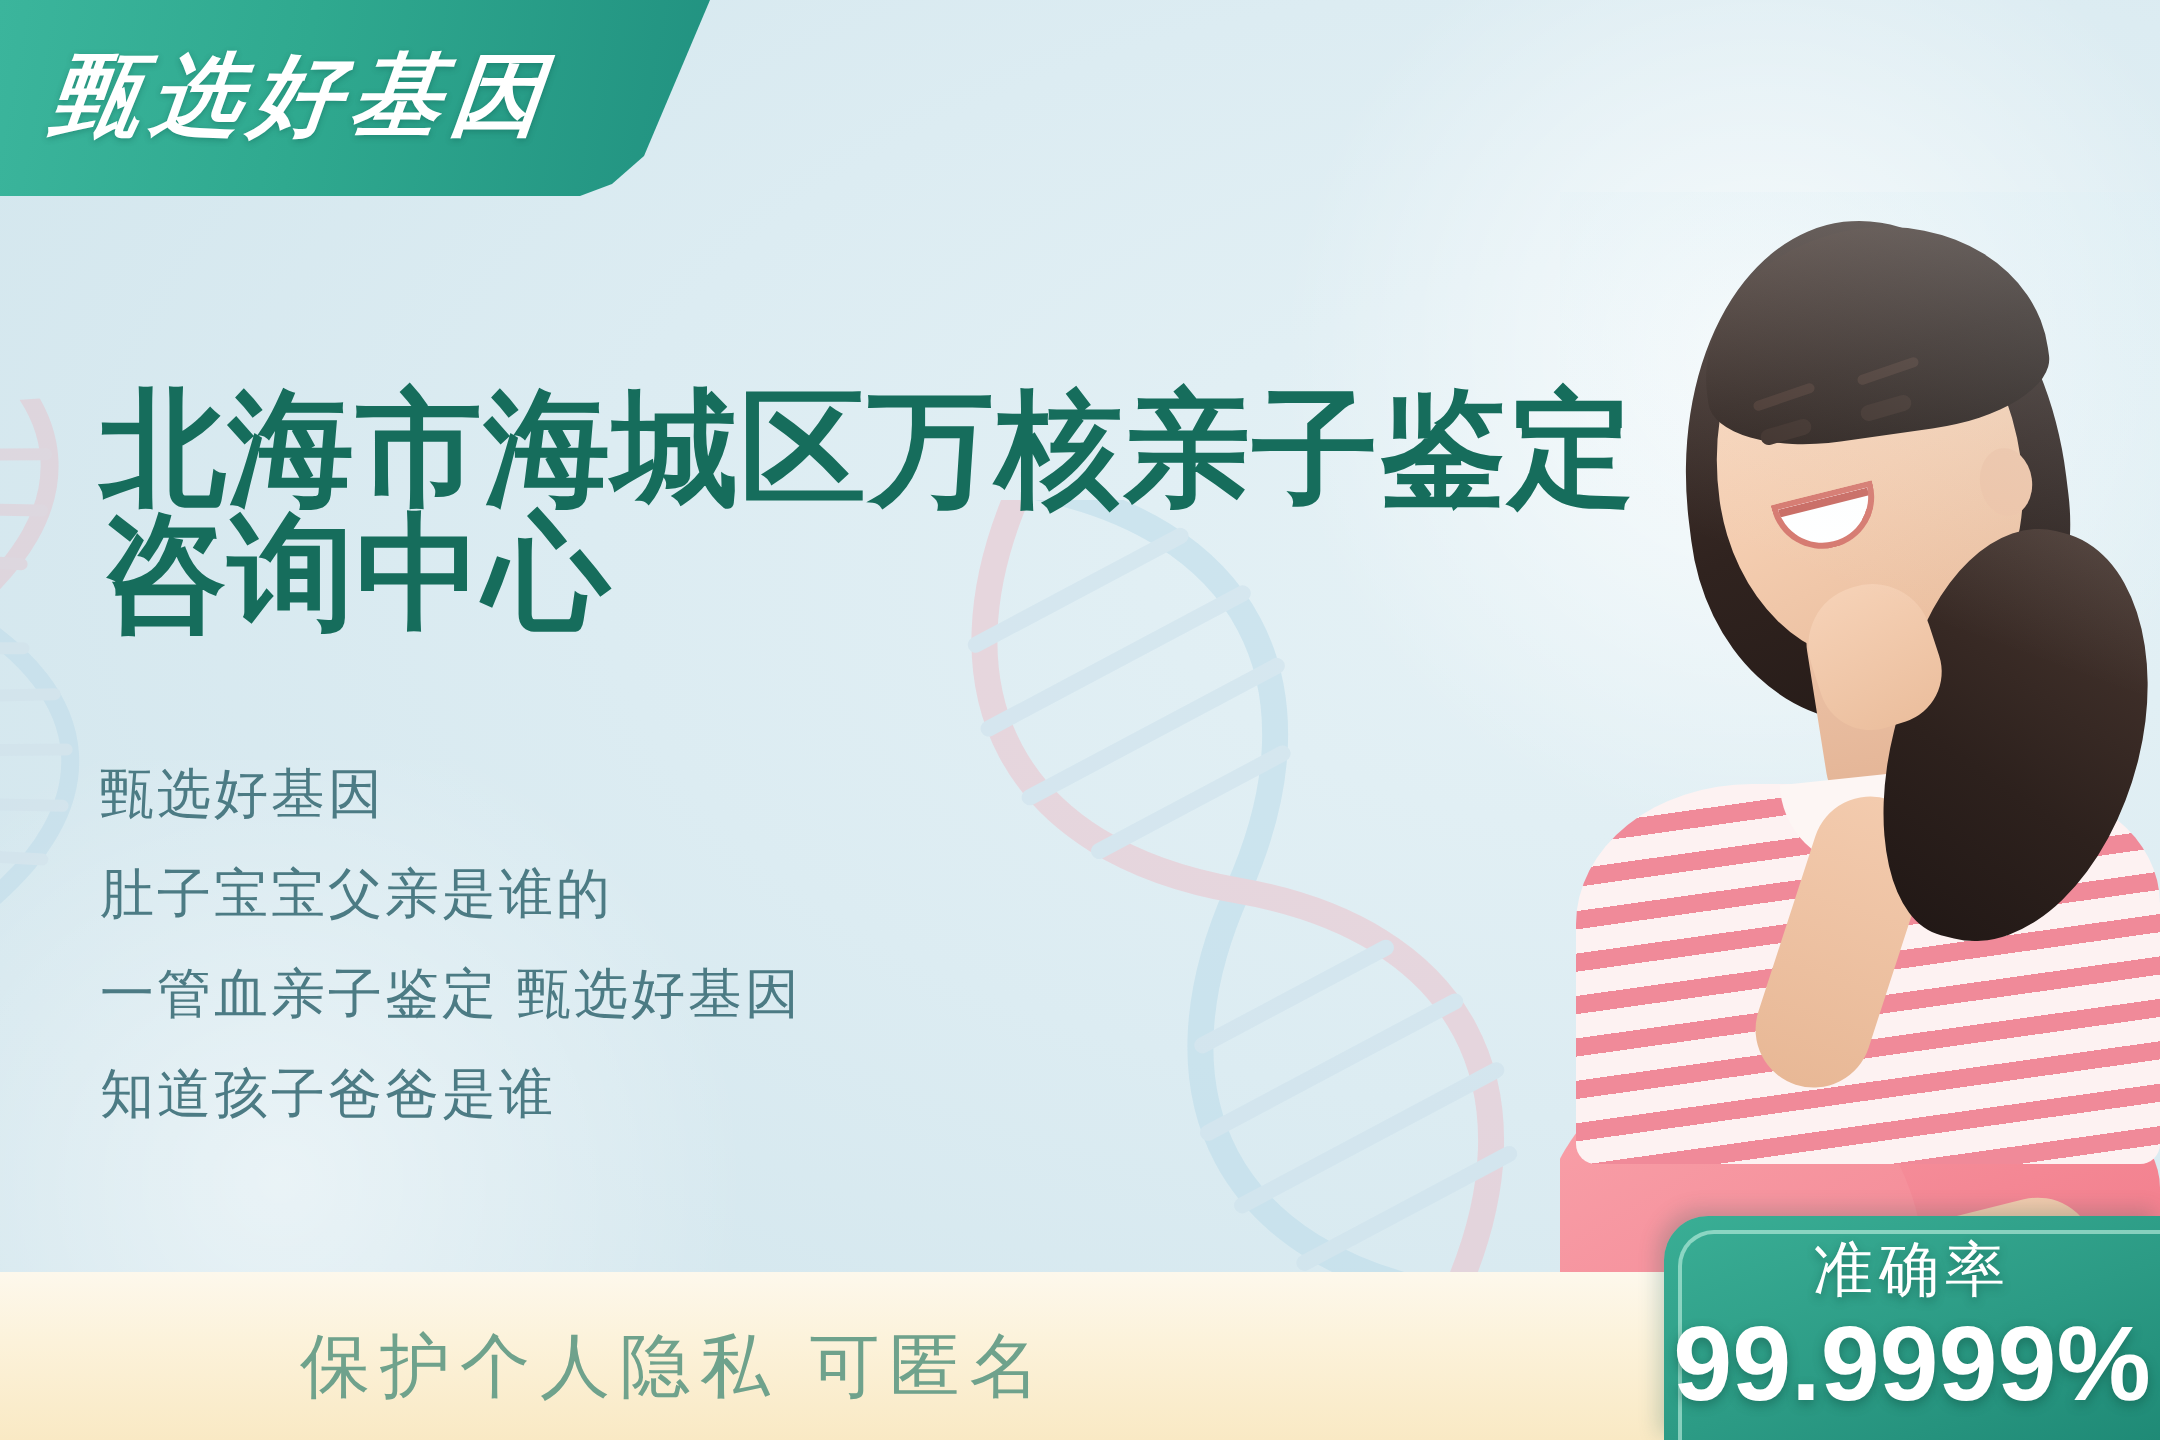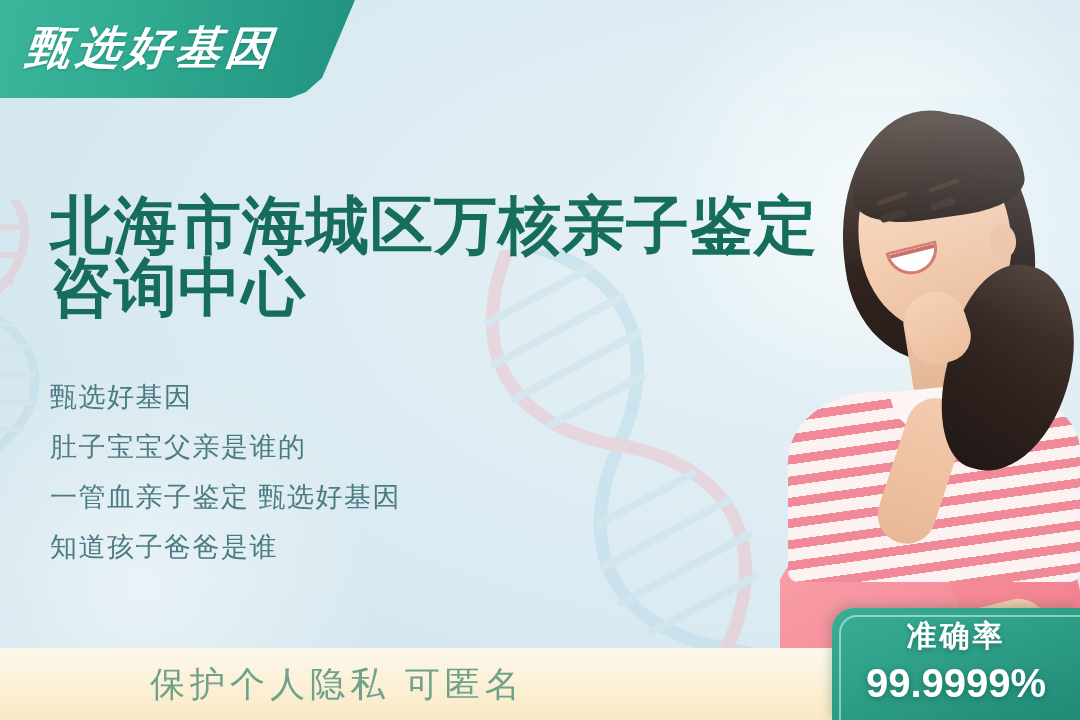--- a/index.html
+++ b/index.html
@@ -163,21 +163,21 @@
     border-radius:28px;transform:rotate(-18deg);
   }
   .ph-shade{
     position:absolute;inset:0;
     background:linear-gradient(200deg, rgba(222,240,246,.30) 0%, rgba(222,240,246,0) 35%);
     pointer-events:none;
   }
 
   
   .bottom-bar{
-    position:absolute;left:0;bottom:0;width:1080px;height:72px;
+    position:absolute;left:0;bottom:0;width:1080px;height:84px;
     background:linear-gradient(180deg,#fdf8ec 0%,#fcf2da 42%,#f9e9c4 100%);
   }
   .bottom-bar-text{
     position:absolute;left:150px;bottom:10px;
     font-size:35px;line-height:52px;letter-spacing:5px;
     color:#6fa28c;font-weight:400;white-space:nowrap;
   }
 
   
   .badge{
@@ -194,26 +194,26 @@
     border-radius:18px 0 0 0;
   }
   .badge-rule{
     position:absolute;right:0;bottom:0;width:252px;height:124px;
     background:linear-gradient(160deg,#bfe7cd 0%,#8fd6b9 60%,#6cc6a8 100%);
     border-radius:26px 0 0 0;
     z-index:-1;
   }
   .badge-label{
     position:absolute;left:0;right:0;top:8px;text-align:center;
-    color:#ffffff;font-size:30px;line-height:40px;font-weight:700;letter-spacing:3px;
+    color:#ffffff;font-size:30px;line-height:40px;font-weight:400;letter-spacing:3px;
     text-shadow:0 2px 5px rgba(10,70,58,.45);
   }
   .badge-value{
     position:absolute;left:0;right:0;top:50px;text-align:center;
-    color:#ffffff;font-size:40px;line-height:50px;font-weight:700;letter-spacing:0px;
+    color:#ffffff;font-size:53px;line-height:50px;font-weight:700;letter-spacing:0px;
     text-shadow:0 2px 6px rgba(10,70,58,.45);
   }
   .badge-wrap{position:absolute;right:0;bottom:0;width:256px;height:126px;}
 </style>
 </head>
 <body>
 
 <div class="poster">
 
   <div class="bg-glow-a"></div>

